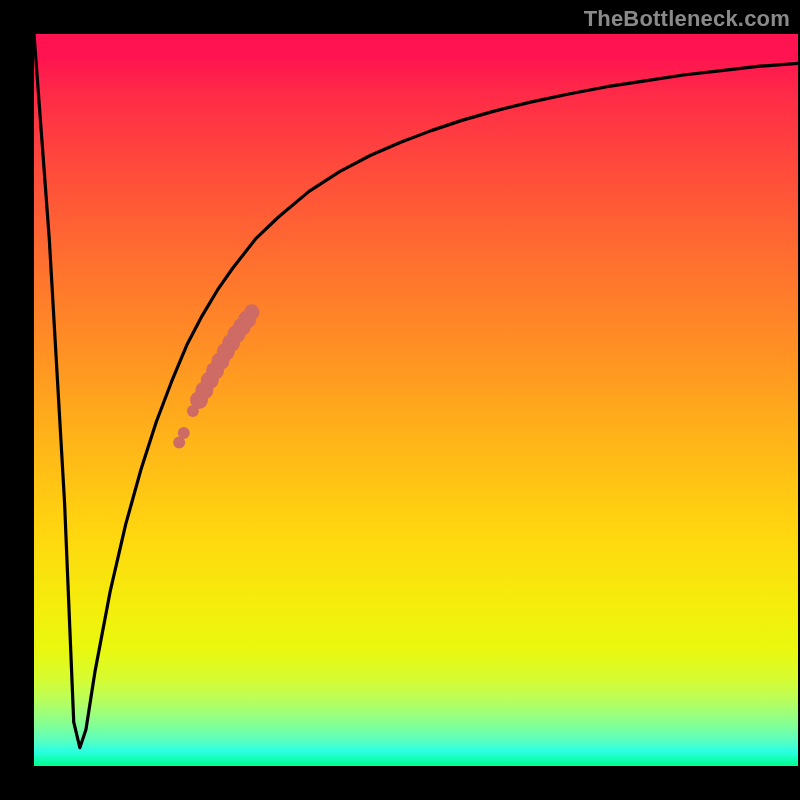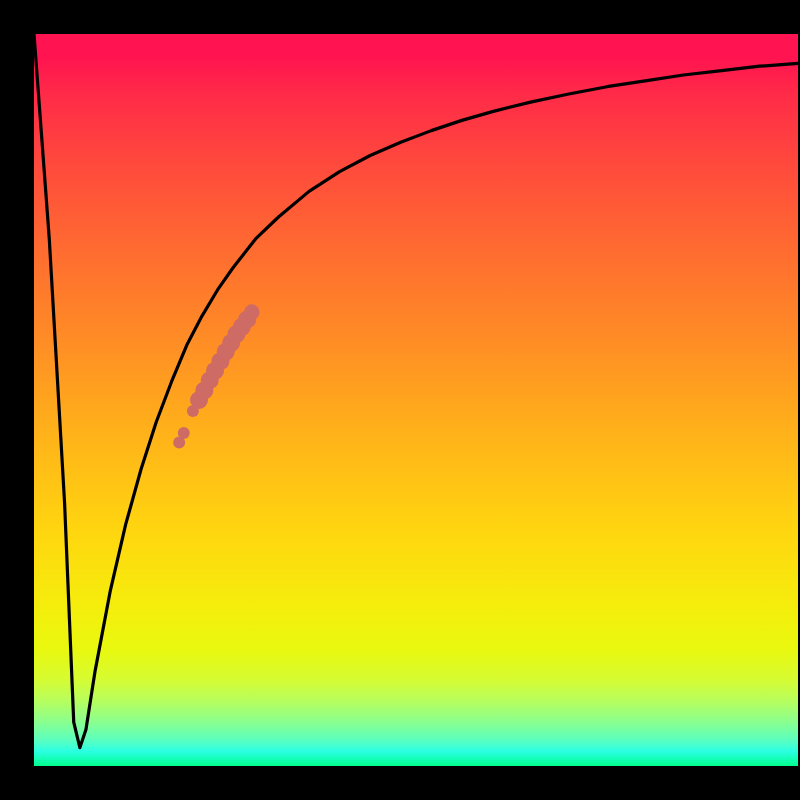--- a/index.html
+++ b/index.html
@@ -67,20 +67,21 @@
     font-weight: 600;
     color: #8a8a8a;
     letter-spacing: 0.2px;
     user-select: none;
   }
 </style>
 </head>
 <body>
 
 <div class="frame">
+  <div class="watermark">TheBottleneck.com</div>
 
   <div class="plot">
     <div class="gradient"></div>
     <svg class="curve-layer" viewBox="0 0 764 732" preserveAspectRatio="none">
       <path id="curve-path" fill="none" stroke="#000000" stroke-width="3.2" stroke-linejoin="round" stroke-linecap="round" d="M0.00 0.00 L15.28 204.96 L30.56 468.48 L39.73 688.08 L45.84 713.70 L51.95 695.40 L61.12 636.84 L76.40 556.32 L91.68 490.44 L106.96 435.54 L122.24 387.96 L137.52 347.70 L152.80 311.10 L168.08 281.82 L183.36 256.20 L198.64 234.24 L221.56 204.96 L244.48 183.00 L275.04 157.38 L305.60 137.62 L336.16 121.51 L366.72 108.34 L397.28 96.62 L427.84 86.38 L458.40 77.59 L496.60 68.08 L534.80 60.02 L573.00 52.70 L611.20 46.85 L649.40 40.99 L687.60 36.60 L725.80 32.21 L764.00 29.28 "></path>
       <g id="markers">
           <circle cx="145.16" cy="408.46" r="6.00" fill="#ce6b64"></circle>
           <circle cx="149.74" cy="398.94" r="6.00" fill="#ce6b64"></circle>
           <circle cx="158.91" cy="376.98" r="6.00" fill="#ce6b64"></circle>
           <circle cx="165.02" cy="366.00" r="9.00" fill="#ce6b64"></circle>

